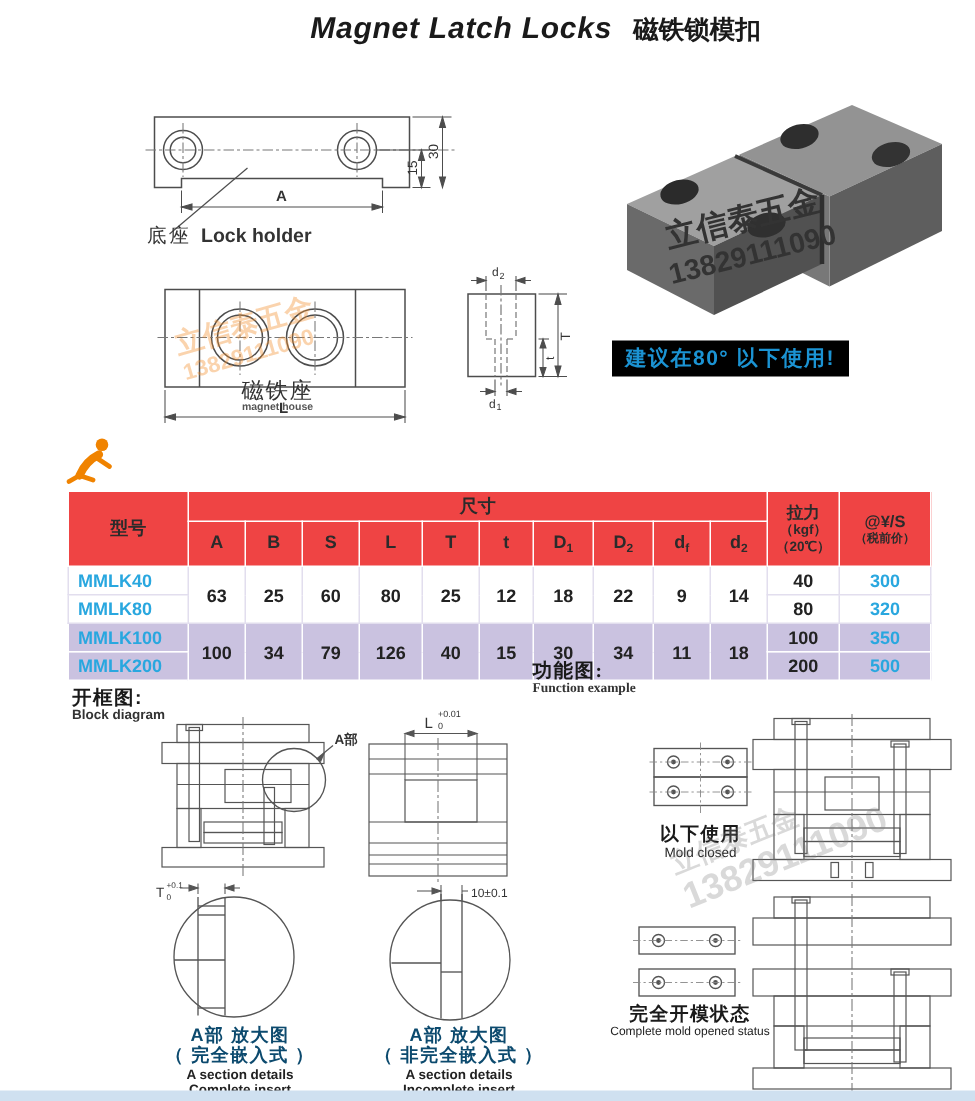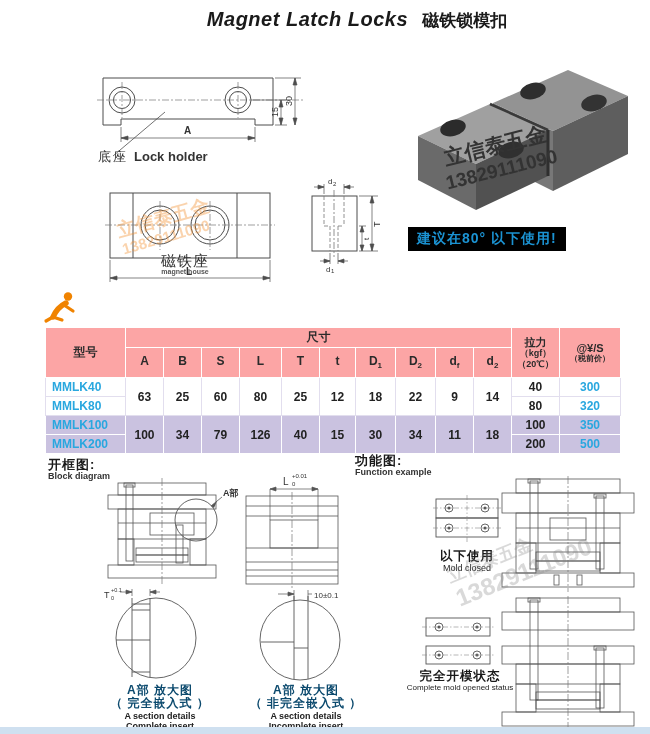--- a/index.html
+++ b/index.html
@@ -20,21 +20,21 @@
   
   .note{top:227px;left:408px;background:#000000;color:#1b93d3;font-size:14px;
         font-weight:bold;padding:3px 9px;letter-spacing:1px;}
   
   .order-line{top:303px;left:88px;font-size:13px;font-weight:bold;margin-top:28px;}
   .order-model{color:#2f9e41;letter-spacing:.5px;}
   .order-qty{color:#222;margin-left:10px;}
   
   table.spec{position:absolute;top:327px;left:45px;width:575px;border-collapse:collapse;
              table-layout:fixed;font-family:"Liberation Sans",sans-serif;}
-  table.spec th{background:#fca5a5;border:1px solid #ffffff;color:#2b2b2b;
+  table.spec th{background:#ef4444;border:1px solid #ffffff;color:#2b2b2b;
                 font-size:11px;padding:0;line-height:1.15;}
   table.spec td{padding:0;text-align:center;font-size:12px;height:18px;}
   table.spec .szletter{font-size:12px;font-weight:bold;}
   table.spec sub{font-size:8px;}
   tr.light td{background:#ffffff;border:1px solid #e2deee;}
   tr.dark td{background:#cac2e0;border:1px solid #ffffff;}
   td.model{text-align:left !important;padding-left:6px !important;color:#29a7df;font-weight:bold;}
   td.num,td.pull{color:#222;font-weight:bold;}
   td.price{color:#29a7df;font-weight:bold;}
   .hdr-small{font-size:9px;}
@@ -311,21 +311,21 @@
         <td class="pull">200</td>
         <td class="price">500</td>
       </tr>
     </tbody>
   </table>
 
   <div class="abs sec-hdr" style="top:458px;left:48px;">
     <div class="zh">开框图:</div>
     <div class="en">Block diagram</div>
   </div>
-  <div class="abs sec-hdr" style="top:454px;left:355px;">
+  <div class="abs sec-hdr" style="top:440px;left:355px;font-family:Liberation Serif, serif;">
     <div class="zh">功能图:</div>
     <div class="en">Function example</div>
   </div>
 
   <svg class="abs" style="top:478px;left:88px;" width="148" height="108" viewBox="0 0 148 108">
     <g stroke="#555" stroke-width=".8" fill="none">
       <rect x="30" y="5" width="88" height="12"></rect>
       <rect x="20" y="17" width="108" height="14"></rect>
       <rect x="30" y="31" width="88" height="30"></rect>
       <rect x="62" y="35" width="44" height="22"></rect>

